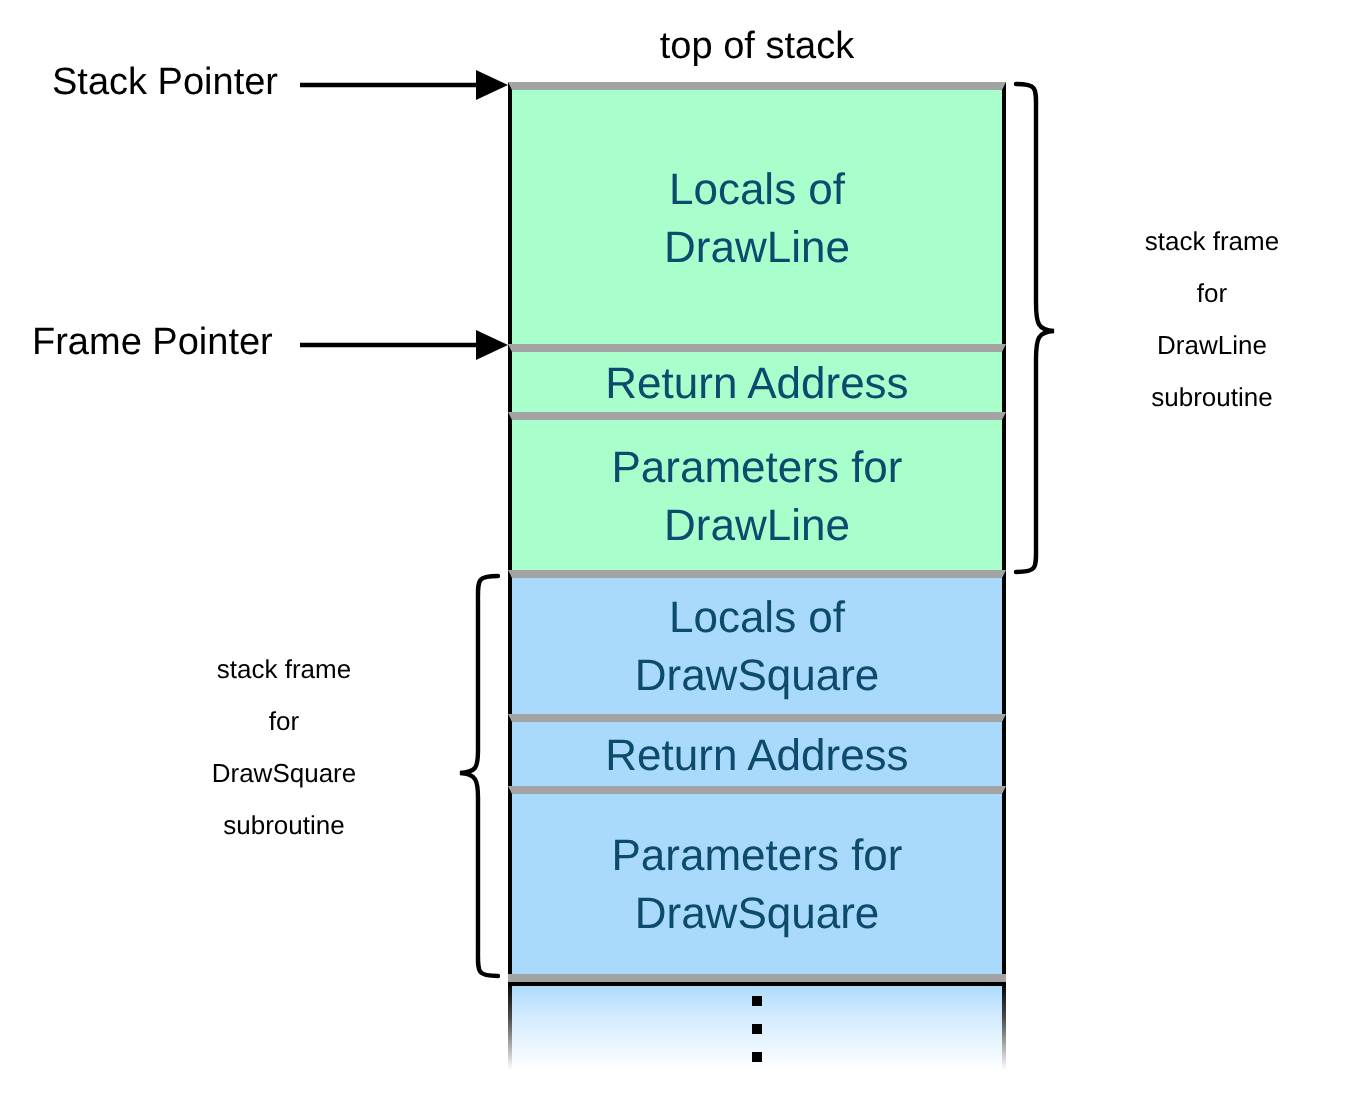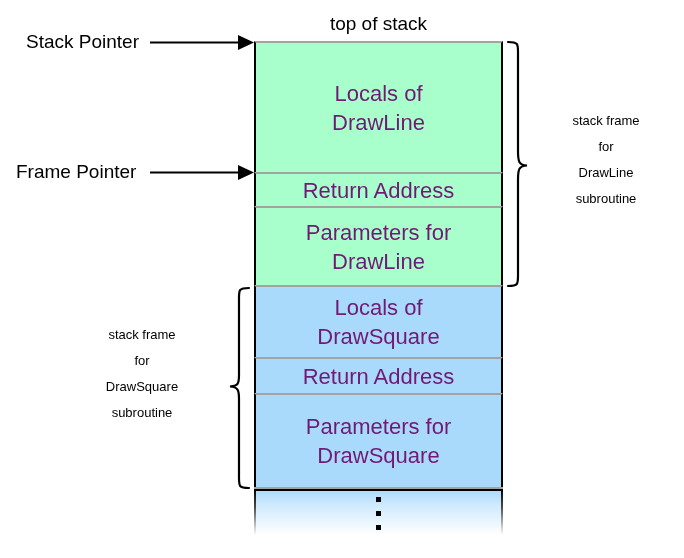--- a/index.html
+++ b/index.html
@@ -28,28 +28,28 @@
     left: 254px;
     top: 41px;
     width: 249px;
   }
 
   .cell {
     position: relative;
     box-sizing: border-box;
     border-left: 2px solid #000;
     border-right: 2px solid #000;
-    border-top: 2px solid #a3a3a3;
+    border-top: 4px solid #a3a3a3;
     display: flex;
     align-items: center;
     justify-content: center;
     text-align: center;
     font-size: 22px;
     line-height: 29px;
-    color: #701a75;
+    color: #0c4a6e;
   }
   .cell.green { background: #a9ffcc; }
   .cell.blue  { background: #a9d9fb; }
 
   .cell-text { display: block; white-space: pre-line; }
 
   
   .cell.fade {
     background: linear-gradient(to bottom, #a9d9fb 0%, #cfeafd 35%, #ffffff 100%);
     border-left: none;

